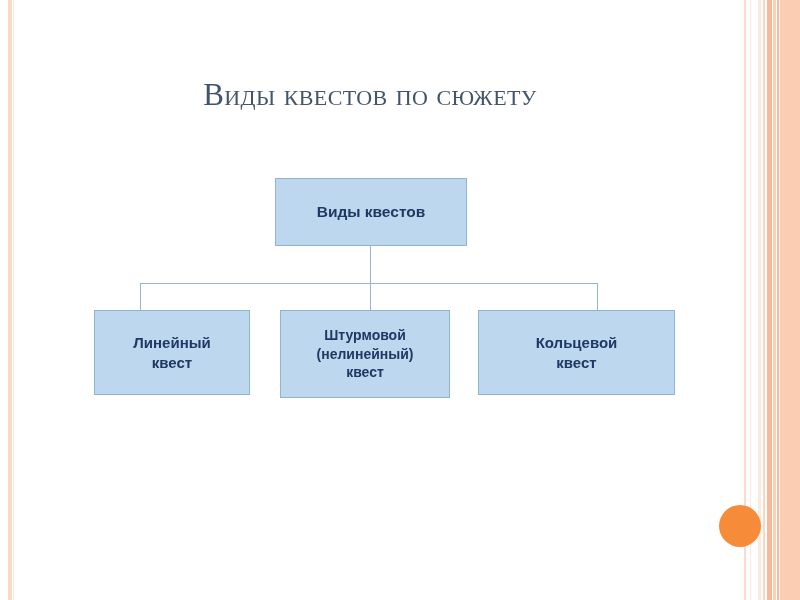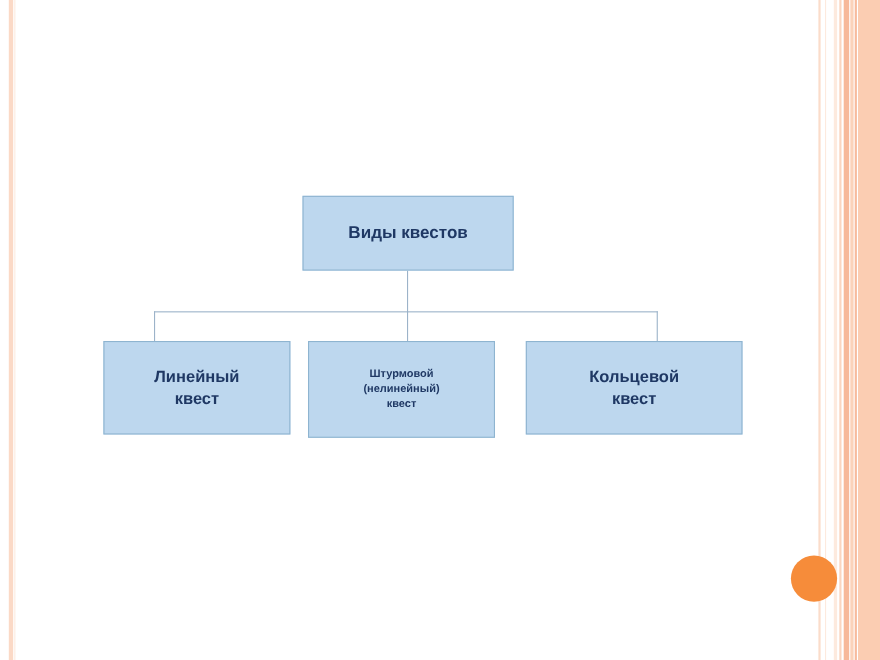--- a/index.html
+++ b/index.html
@@ -74,22 +74,22 @@
     font-weight: bold;
     font-size: 15px;
     line-height: 1.32;
     text-align: center;
     display: flex;
     align-items: center;
     justify-content: center;
     padding: 20px 6px;
   }
   .node-root     { left: 275px; top: 178px; width: 192px; height: 68px; font-size: 15.5px; }
-  .node-linear   { left:  94px; top: 310px; width: 170px; height: 85px; }
-  .node-storm    { left: 280px; top: 310px; width: 170px; height: 88px; font-size: 10px; }
+  .node-linear   { left:  94px; top: 310px; width: 156px; height: 85px; }
+  .node-storm    { left: 280px; top: 310px; width: 170px; height: 88px; font-size: 14px; }
   .node-ring     { left: 478px; top: 310px; width: 197px; height: 85px; }
 
   
   .conn {
     position: absolute;
     background: #9cb3c9;
   }
   
   .conn-stem      { left: 370px; top: 246px; width: 1px;  height: 38px; }
   
@@ -115,20 +115,21 @@
   <div class="stripe stripe-r-b"></div>
   <div class="stripe stripe-r-c"></div>
   <div class="stripe stripe-r-d"></div>
   <div class="stripe stripe-r-e"></div>
   <div class="stripe stripe-r-f"></div>
   <div class="stripe stripe-r-g"></div>
   <div class="stripe stripe-r-h"></div>
 
   <div class="orange-dot"></div>
 
+  <div class="slide-title">Виды квестов по сюжету</div>
 
   <div class="conn conn-stem"></div>
   <div class="conn conn-bus"></div>
   <div class="conn conn-drop-l"></div>
   <div class="conn conn-drop-m"></div>
   <div class="conn conn-drop-r"></div>
 
   <div class="node node-root">
     <span class="node-label">Виды квестов</span>
   </div>

